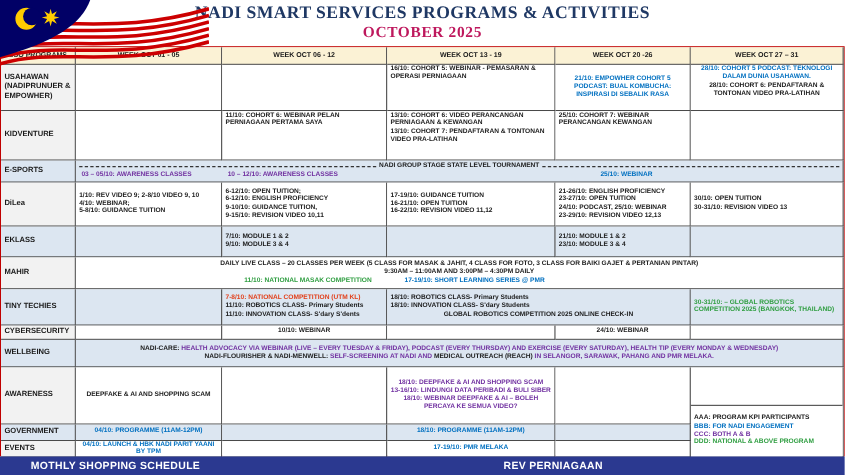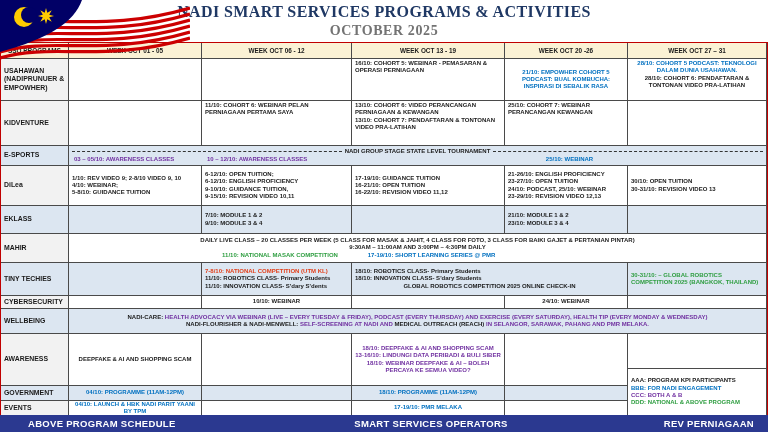--- a/index.html
+++ b/index.html
@@ -2,21 +2,21 @@
 <html><head>
 <meta charset="utf-8">
 <style>
   html,body{margin:0;padding:0;}
   .page{position:relative;width:768px;height:432px;background:#ffffff;overflow:hidden;
         font-family:"Liberation Sans",sans-serif;}
   .titleblock{position:absolute;top:3px;left:0;width:100%;text-align:center;z-index:2;}
   .title{font-family:"Liberation Serif",serif;font-weight:bold;font-size:16px;
          color:#1F3864;letter-spacing:.4px;}
   .subtitle{font-family:"Liberation Serif",serif;font-weight:bold;font-size:14px;
-            color:#737373;letter-spacing:.6px;margin-top:2px;}
+            color:#be185d;letter-spacing:.6px;margin-top:2px;}
   .flag{position:absolute;top:0;left:0;z-index:3;}
   .sched{position:absolute;top:42px;left:0;width:768px;height:373px;display:grid;
          border:1px solid #C00000;box-sizing:border-box;background:#fff;}
   .cell{position:relative;box-sizing:border-box;padding:1px 3px;
         border-right:1px solid #4a4a4a;border-bottom:1px solid #4a4a4a;
         font-weight:bold;font-size:6px;line-height:1.22;color:#1a1a1a;
         display:flex;flex-direction:column;justify-content:flex-start;overflow:hidden;}
   .cell.vm{justify-content:center;}
   .cell.header{background:#FBF2D5;font-size:6.4px;justify-content:center;text-align:center;}
   .cell.label{font-size:6.9px;justify-content:center;}
@@ -225,18 +225,17 @@
         <div class="line" style="text-align: center;"><span class="c-b">04/10: LAUNCH &amp; HBK NADI PARIT YAANI BY TPM</span></div>
       </div>
       <div class="cell bw vm" style="grid-area: 13 / 4 / span 1 / span 1;">
         <div class="line" style="text-align: center;"><span class="c-b">17-19/10: PMR MELAKA</span></div>
       </div>
       <div class="cell bw" style="grid-area: 13 / 3;"></div>
       <div class="cell bw" style="grid-area: 13 / 5;"></div>
     </div>
 
   <div class="footer">
-    <span class="f-left">ABOVE PROGRAM SCHEDULE</span>
-    <span class="f-center">SMART SERVICES OPERATORS</span>
+    <span class="f-left">MOTHLY SHOPPING SCHEDULE</span>
     <span class="f-right">REV PERNIAGAAN</span>
   </div>
 
 </div>
 
 </body></html>

